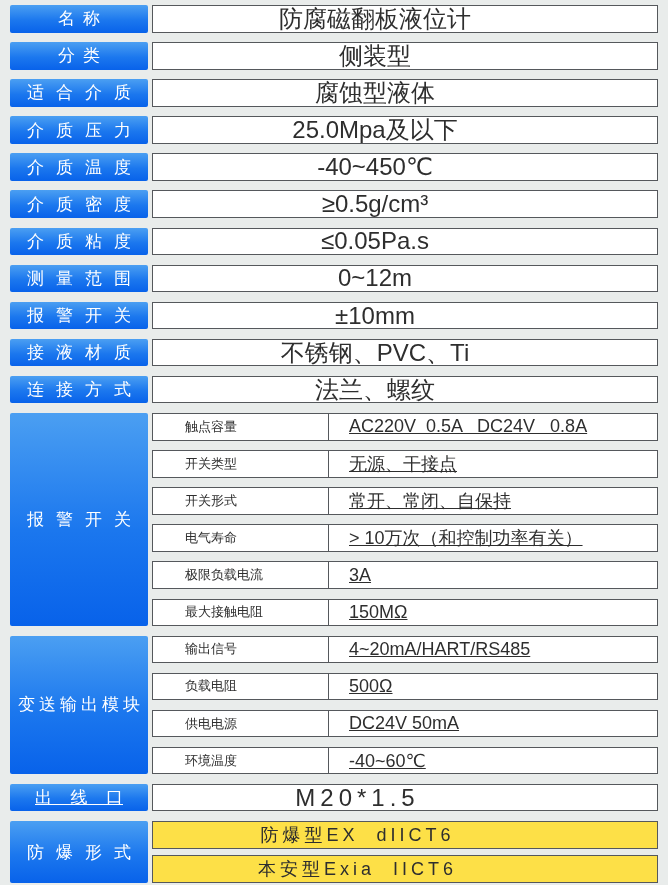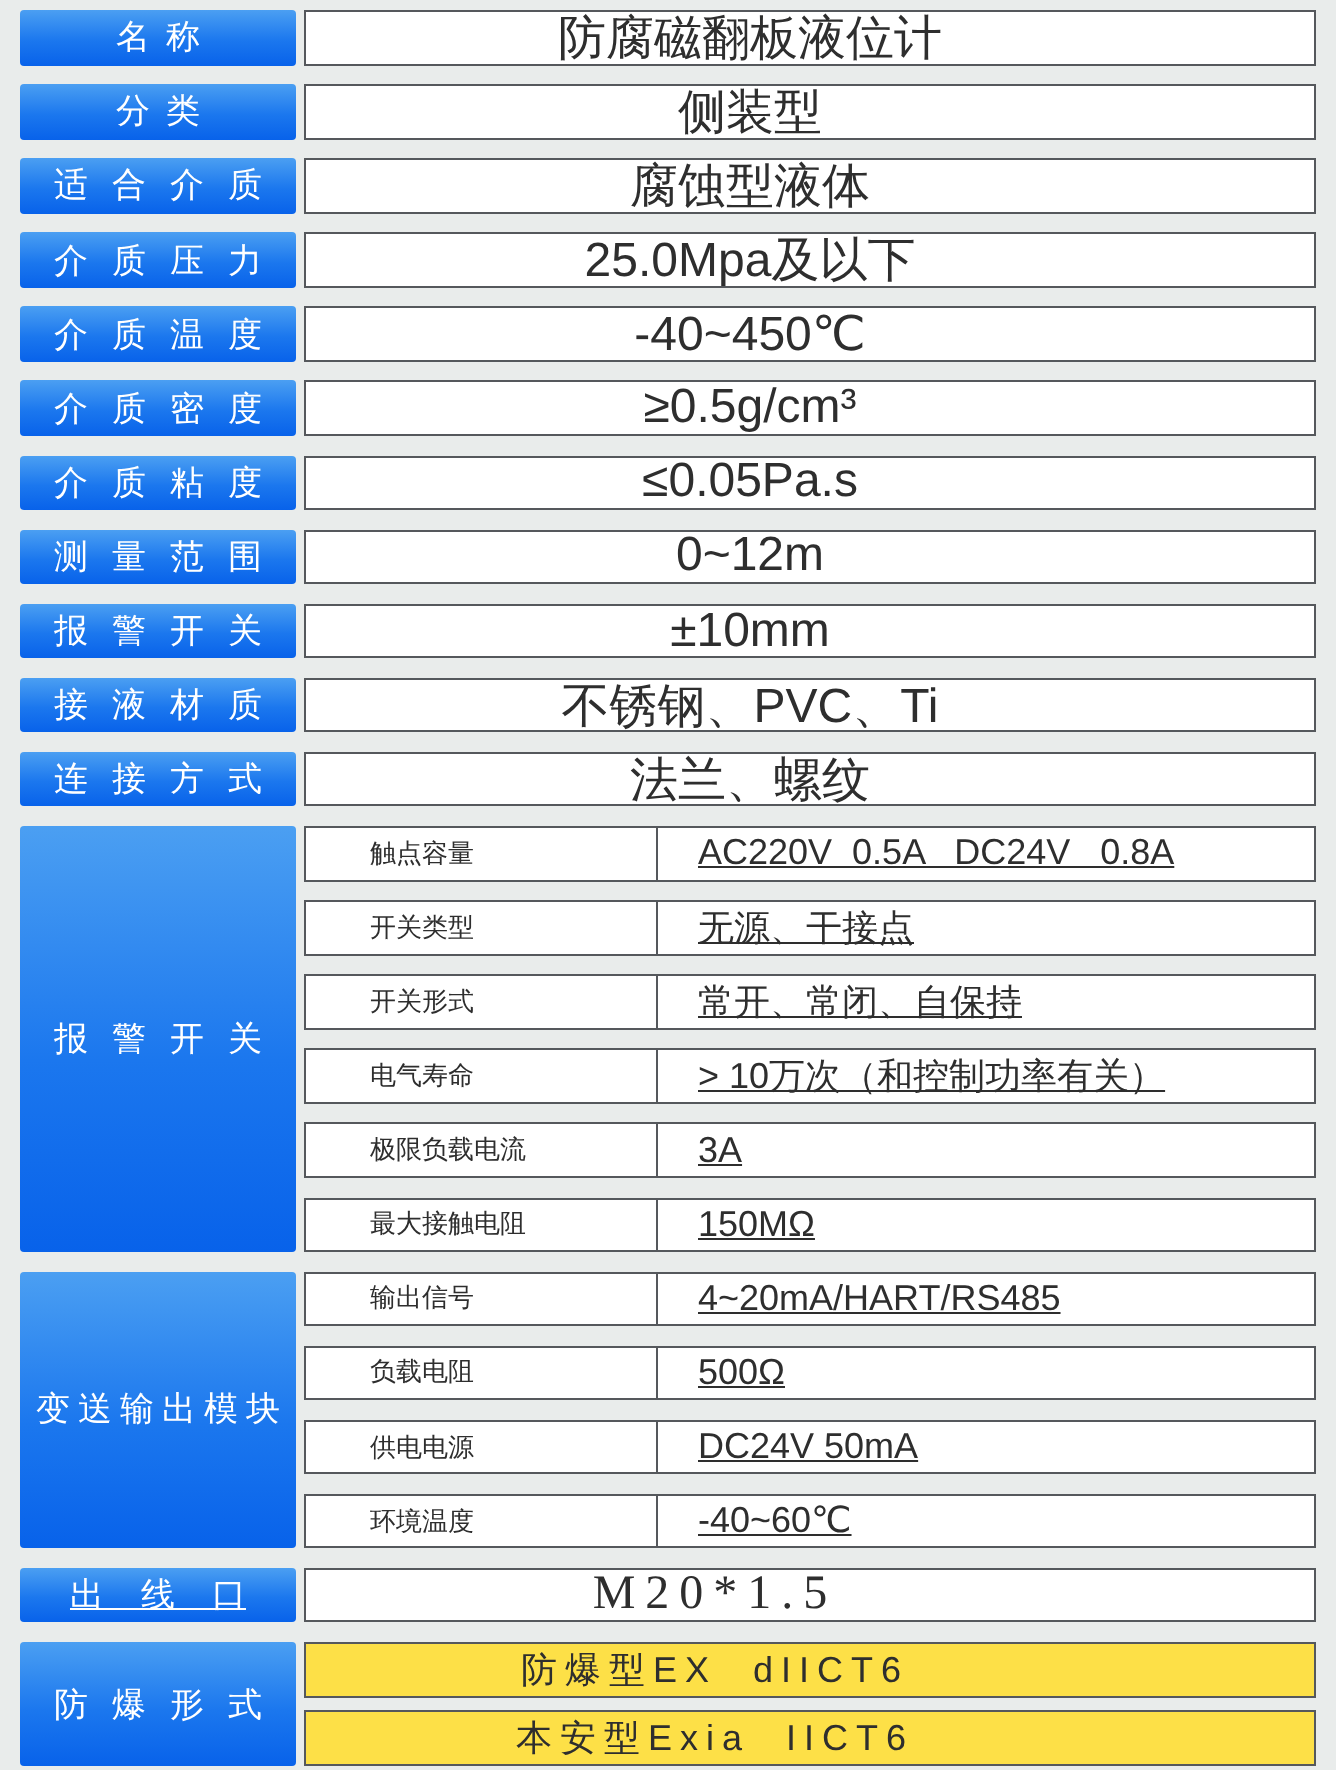--- a/index.html
+++ b/index.html
@@ -28,21 +28,21 @@
   .blabel.pad3 { padding:0 25px;text-decoration:underline; }
   .blabel.pad6 { padding:0 8px; }
 
   .vbox {
     flex:1; box-sizing:border-box;
     background:#ffffff; border:1px solid #55585c;
     display:flex; align-items:center; justify-content:center;
     font-size:24px; color:#2e2e2e; white-space:pre;
     padding-right:60px;
   }
-  .vbox.lspace { letter-spacing:5px; padding-right:95px;font-family:Liberation Serif, serif; }
+  .vbox.lspace { letter-spacing:5px; padding-right:95px; }
 
   
   .section { display:flex; margin-bottom:9.6px; }
   .section-rows { flex:1; }
   .sub-row {
     display:flex; align-items:stretch; box-sizing:border-box;
     height:27.5px; margin-bottom:9.6px;
     background:#ffffff; border:1px solid #55585c;
     color:#2e2e2e;
   }

